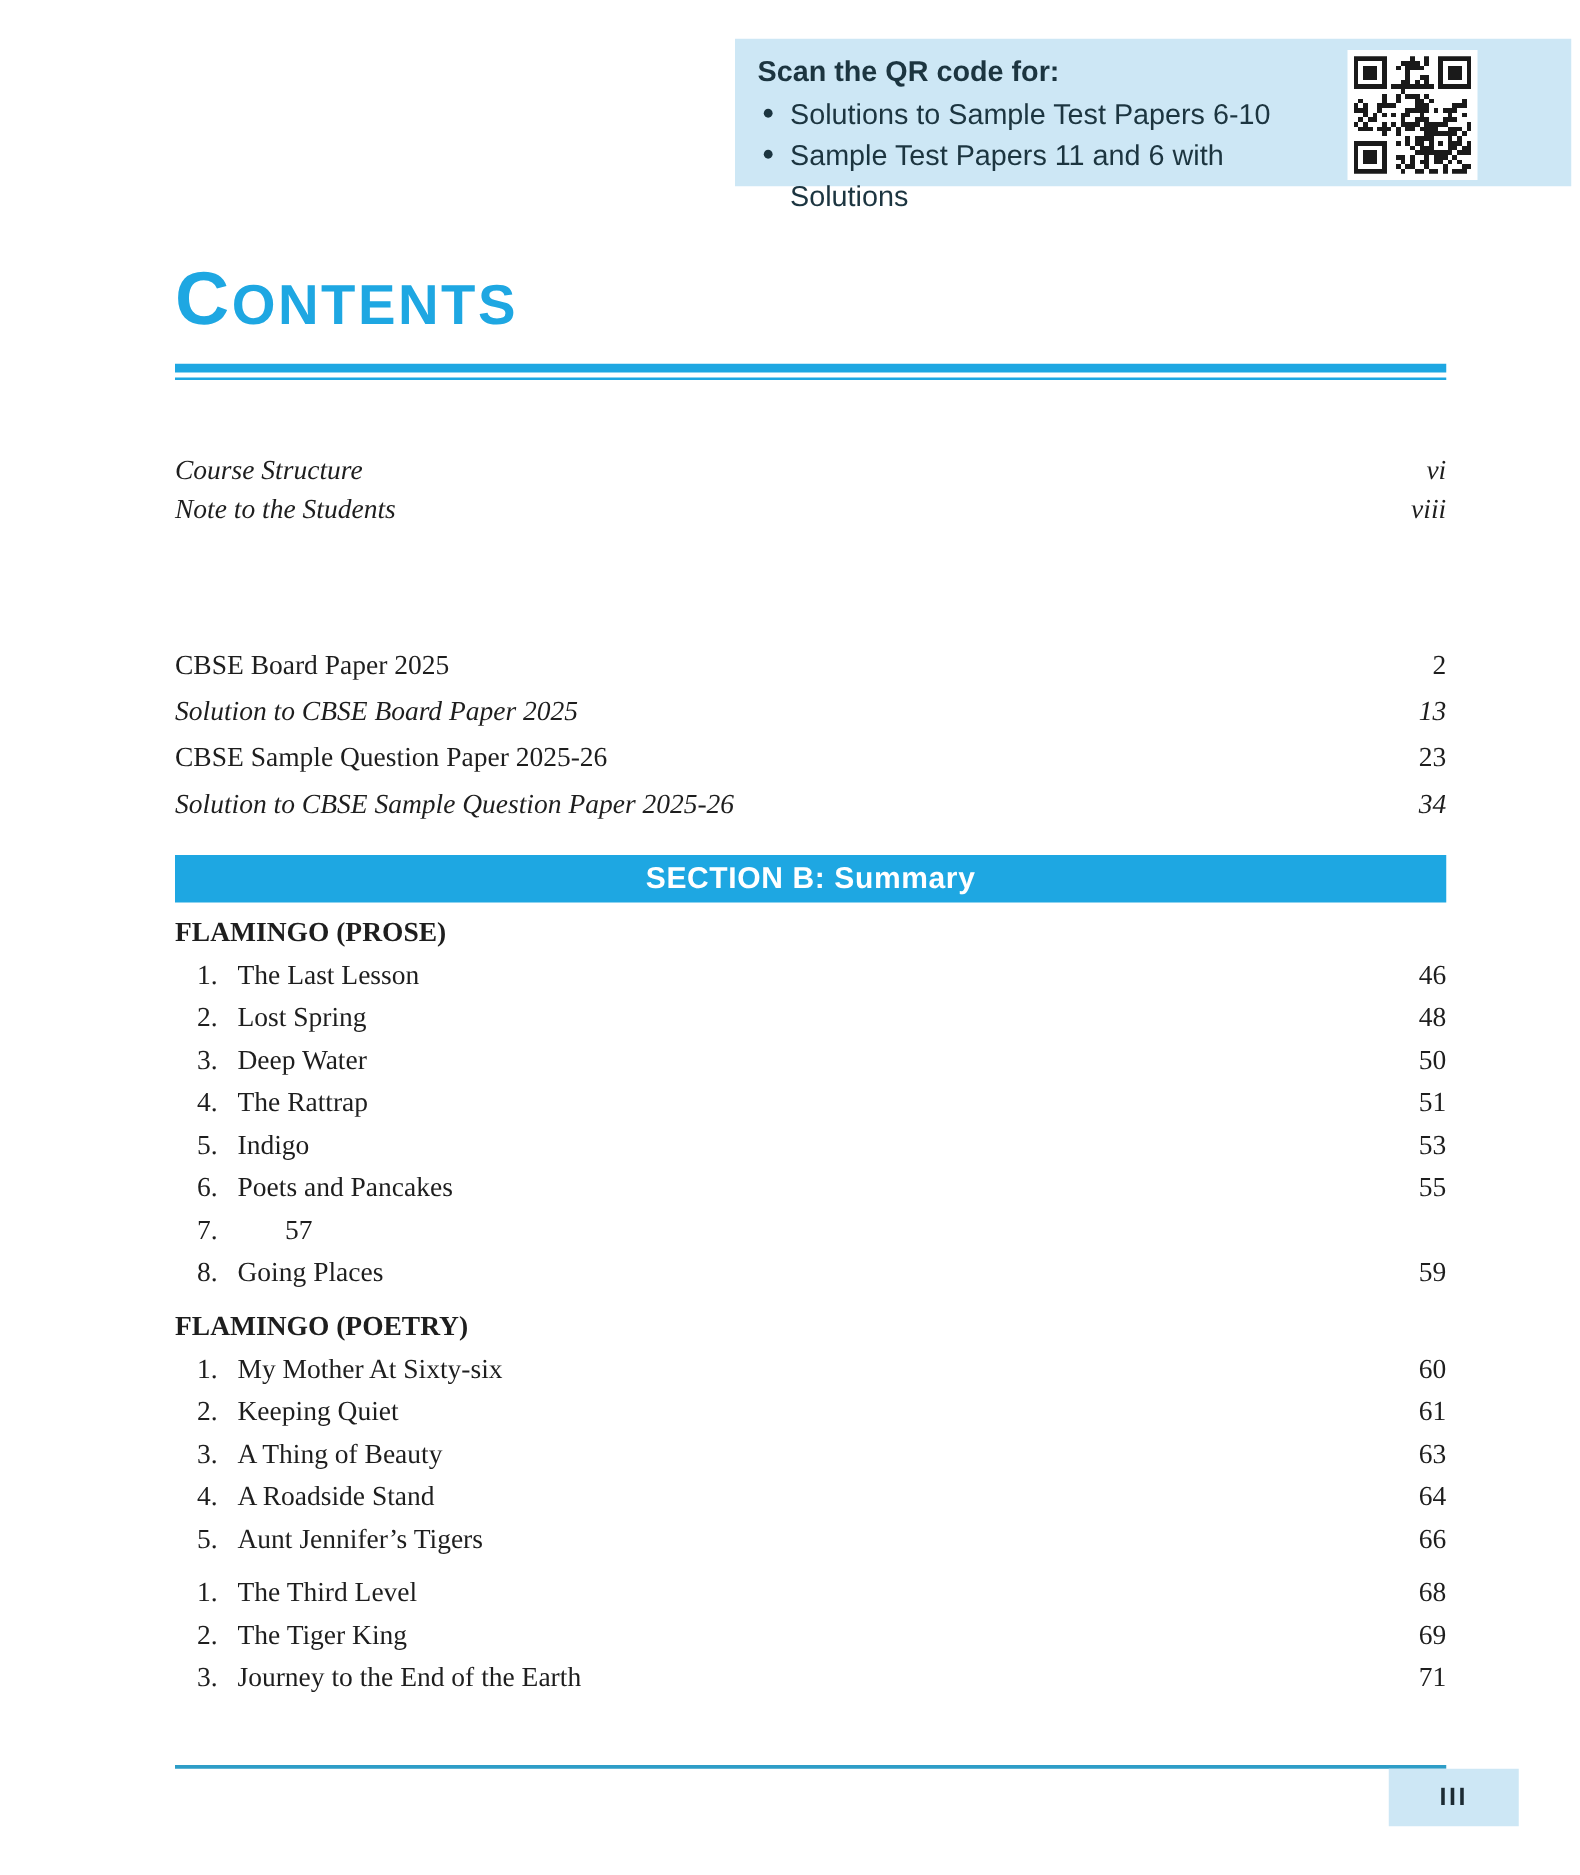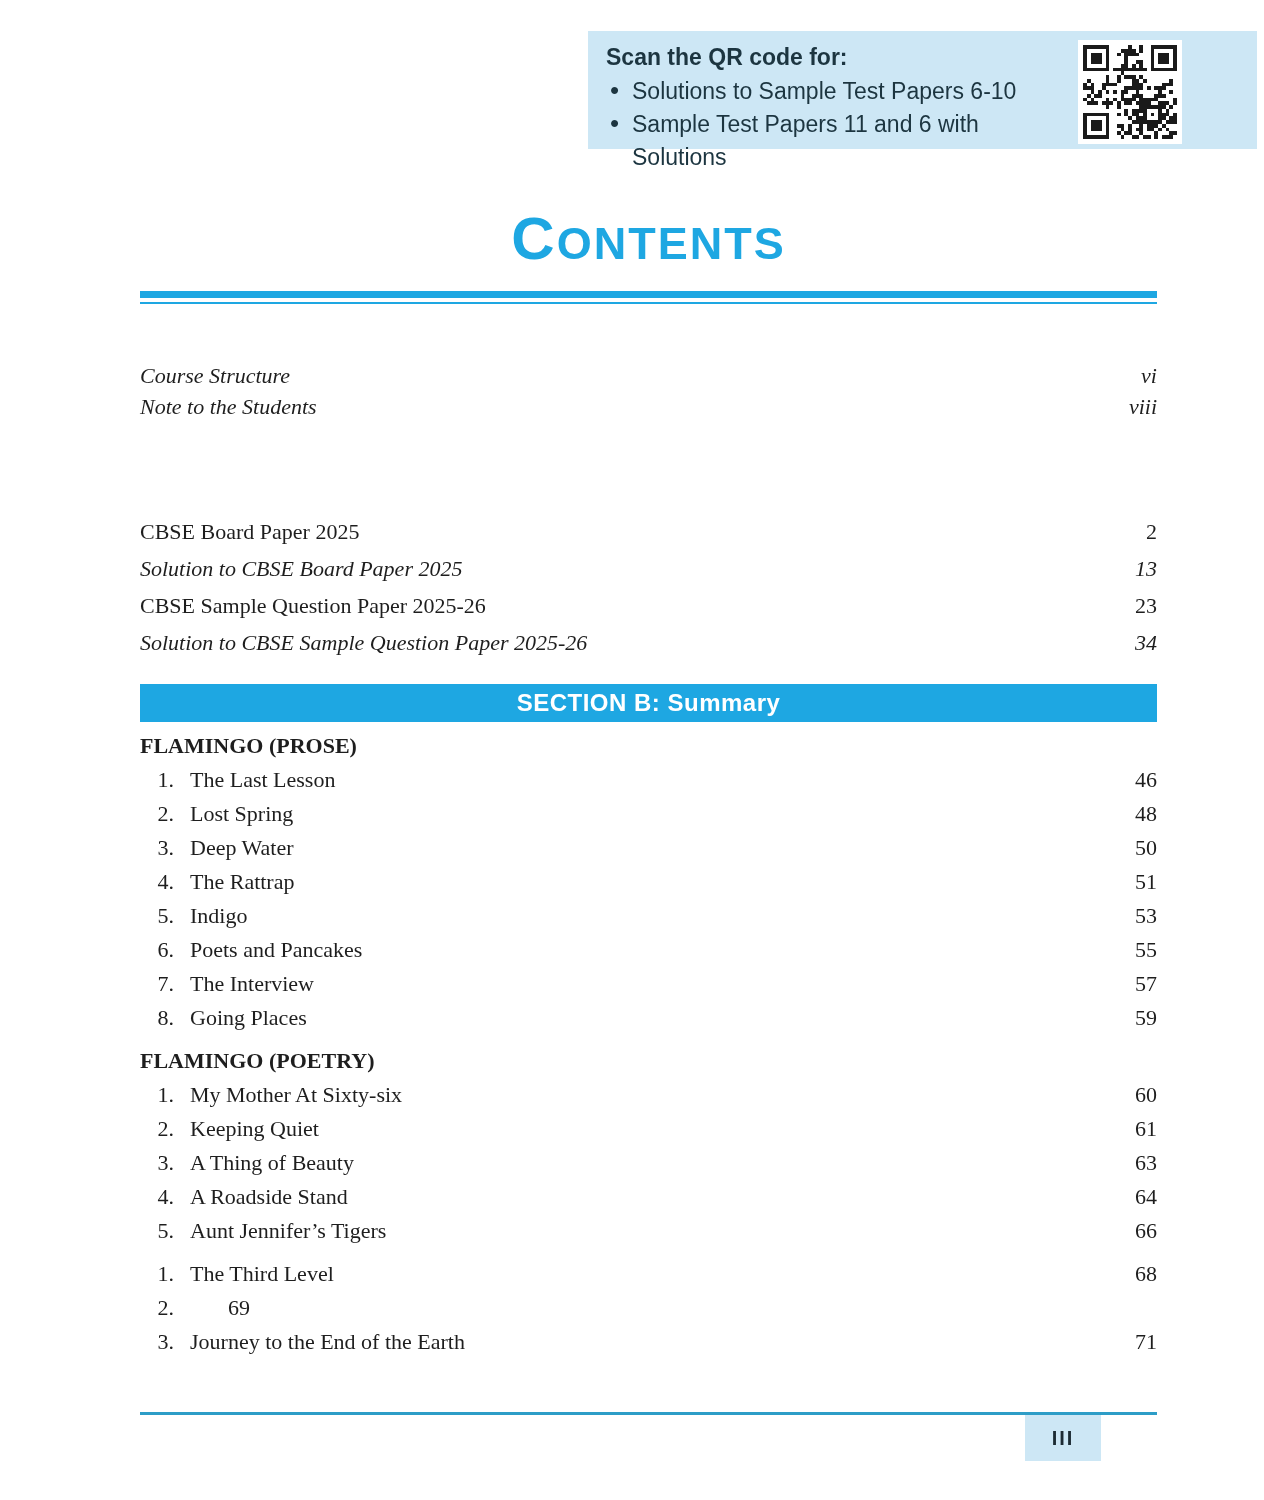--- a/index.html
+++ b/index.html
@@ -32,21 +32,21 @@
     content:"\2022";position:absolute;left:4px;top:-1px;font-size:26px;
   }
   .qr-code{
     position:absolute;left:490px;top:9px;width:104px;height:104px;
     background:#ffffff;
   }
   .qr-code svg{position:absolute;left:5px;top:5px;}
   
   .contents-title{
     position:absolute;left:140px;top:203px;width:1017px;height:80px;
-    text-align:center;font-family:"Liberation Sans",sans-serif;
+    font-family:"Liberation Sans",sans-serif;
     color:var(--accent);font-weight:bold;letter-spacing:2px;margin:0;
   }
   .contents-title .big-c{font-size:60px;line-height:72px;}
   .contents-title .rest{font-size:45px;line-height:72px;}
   .rule-thick{position:absolute;left:140px;top:291px;width:1017px;height:7px;background:var(--accent);}
   .rule-thin{position:absolute;left:140px;top:302px;width:1017px;height:2px;background:var(--accent);}
   
   .row{display:flex;align-items:center;}
   .row .num{width:34px;text-align:right;flex:none;}
   .row .gap{width:16px;flex:none;}
@@ -74,21 +74,21 @@
   }
   .section-b{
     position:absolute;left:140px;top:729px;width:1017px;
     font-size:22px;line-height:34px;
   }
   .group-heading{font-weight:bold;line-height:34px;}
   .group + .group{margin-top:9px;}
   
   .footer-rule{position:absolute;left:140px;top:1412px;width:1017px;height:3px;background:var(--footer-line);}
   .folio-box{
-    position:absolute;left:1025px;top:1415px;width:76px;height:46px;
+    position:absolute;left:1111px;top:1415px;width:104px;height:46px;
     background:var(--panel);display:flex;align-items:center;justify-content:center;
   }
   .folio{
     font-family:"Liberation Sans",sans-serif;font-weight:bold;font-size:20px;
     color:#1c2b33;letter-spacing:2px;
   }
 </style>
 </head>
 <body>
 
@@ -372,21 +372,20 @@
         </div>
         <div class="row">
           <span class="num">6.</span>
           <span class="gap"></span>
           <span class="title">Poets and Pancakes</span>
           <span class="page-num">55</span>
         </div>
         <div class="row">
           <span class="num">7.</span>
           <span class="gap"></span>
-          <span class="title">The Interview</span>
           <span class="page-num">57</span>
         </div>
         <div class="row">
           <span class="num">8.</span>
           <span class="gap"></span>
           <span class="title">Going Places</span>
           <span class="page-num">59</span>
         </div>
       </div>
       <div class="group">
@@ -425,20 +424,21 @@
       <div class="group">
         <div class="row">
           <span class="num">1.</span>
           <span class="gap"></span>
           <span class="title">The Third Level</span>
           <span class="page-num">68</span>
         </div>
         <div class="row">
           <span class="num">2.</span>
           <span class="gap"></span>
+          <span class="title">The Tiger King</span>
           <span class="page-num">69</span>
         </div>
         <div class="row">
           <span class="num">3.</span>
           <span class="gap"></span>
           <span class="title">Journey to the End of the Earth</span>
           <span class="page-num">71</span>
         </div>
       </div>
     </div>

